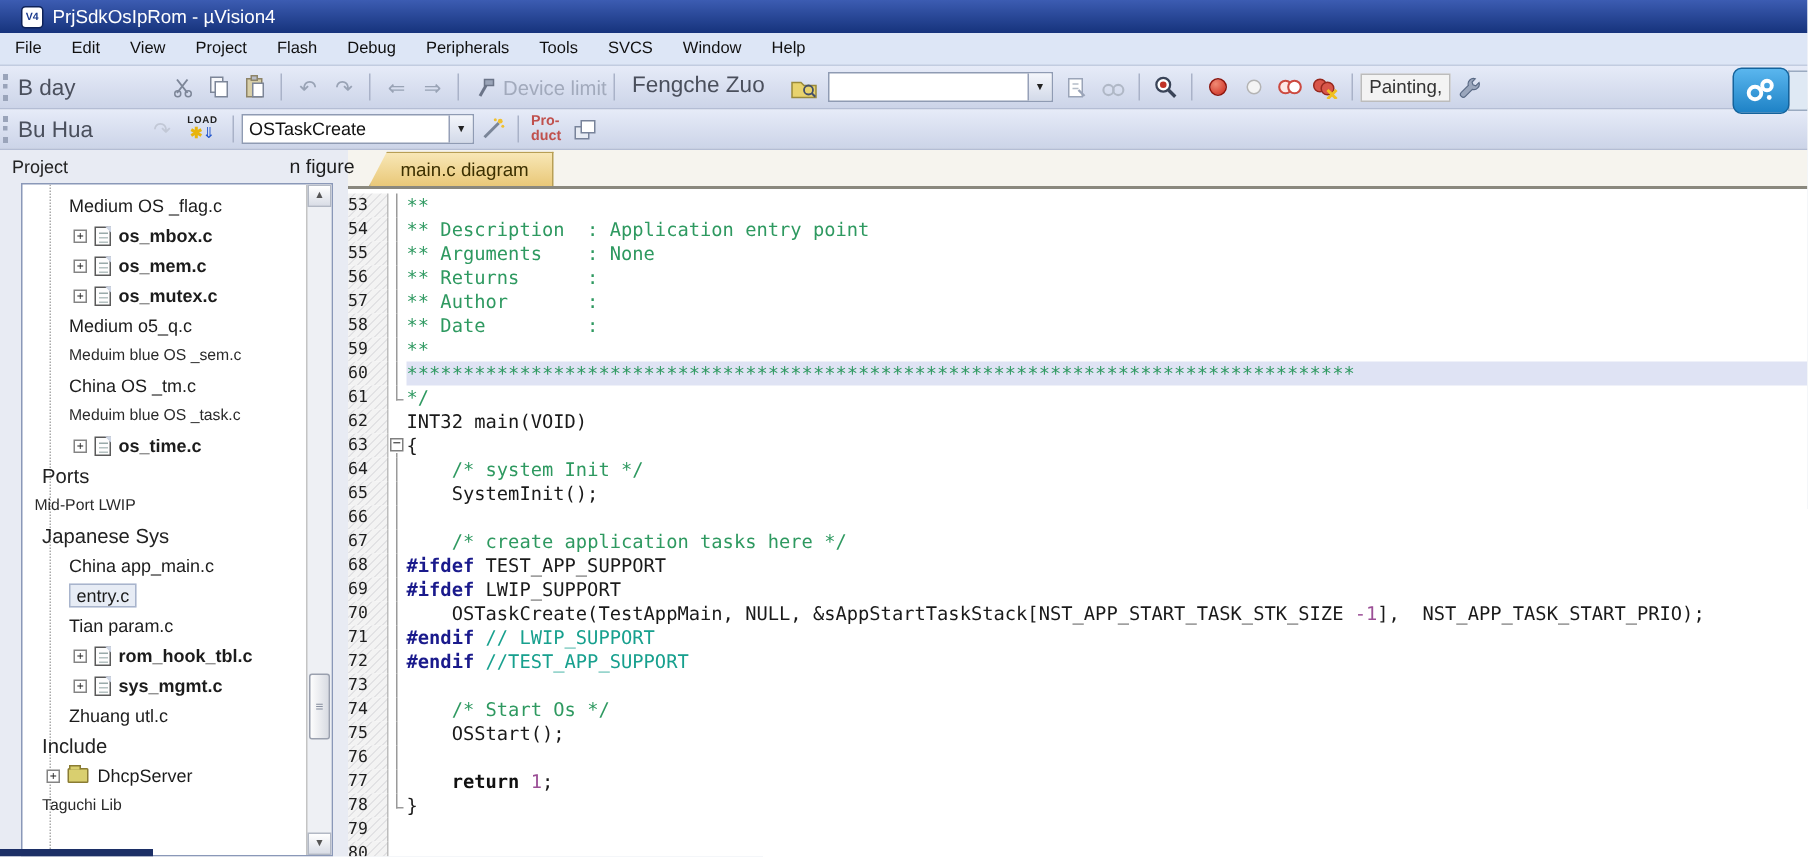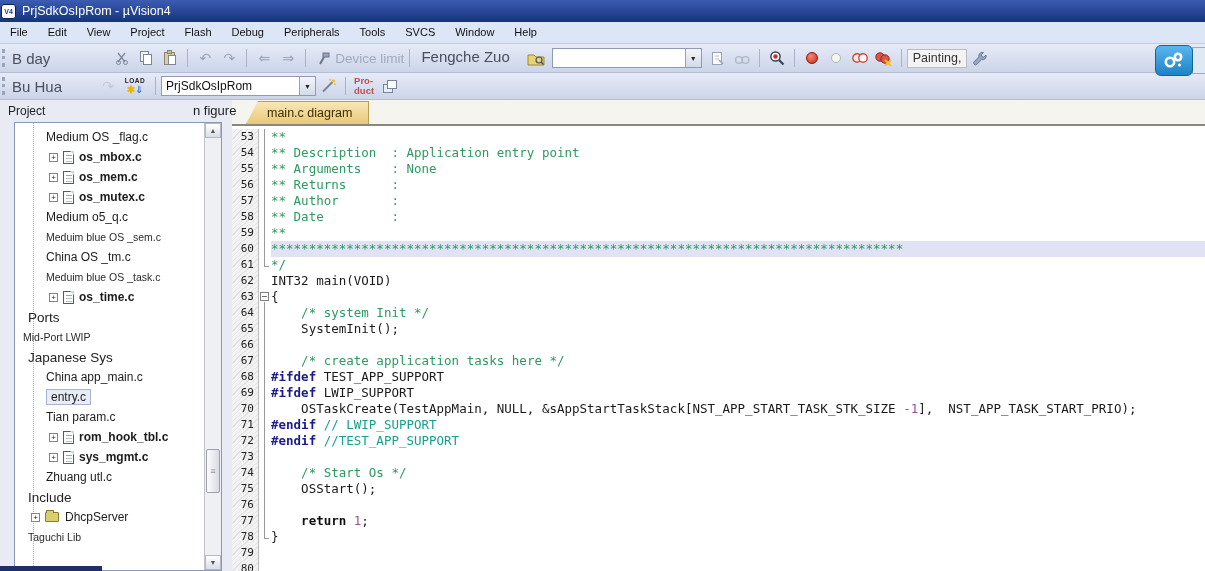--- a/index.html
+++ b/index.html
@@ -4,21 +4,21 @@
 <style>
   * { box-sizing: border-box; }
   html,body { margin:0; padding:0; }
   body {
     width:1205px; height:571px; overflow:hidden; position:relative;
     font-family:"Liberation Sans", sans-serif; background:#e8ebf3;
   }
   
   .titlebar {
     height:22px; background:linear-gradient(#3c5cb2,#16337c);
-    display:flex; align-items:center; gap:6px; padding-left:1px;
+    display:flex; align-items:center; gap:6px; padding-left:14px;
     color:#fff; font-size:12.5px;
   }
   .appicon {
     width:15px; height:15px; background:#fff; border-radius:3px;
     display:flex; align-items:center; justify-content:center;
     font-size:7px; font-weight:bold; color:#1a3a8c; flex:none;
     border:1px solid #0e2258;
   }
   
   .menubar {
@@ -128,21 +128,21 @@
   }
   .tab {
     height:23px; background:linear-gradient(#f8e7b6,#e9c878);
     border:1px solid #b89f55; border-bottom:none; color:#3c3000;
     font-size:12.5px; padding:4px 16px 0 20px;
     clip-path:polygon(12px 0, 100% 0, 100% 100%, 0 100%);
   }
   .editor { flex:1; background:#fff; overflow:hidden; padding-top:3px; font-family:"DejaVu Sans Mono", monospace; }
   .cl { height:16px; display:flex; }
   .ln {
-    width:27px; flex:none; text-align:right; padding-right:4px;
+    width:27px; flex:none; padding-right:4px;
     font-size:11px; line-height:16px; color:#1e1e1e;
     background:repeating-linear-gradient(135deg,#f3f3f3 0 3px,#e2e2e4 3px 4px);
     border-right:1px solid #bcbcbc;
   }
   .fold { width:12px; flex:none; position:relative; }
   .fold.f-line::before { content:""; position:absolute; left:5px; top:0; bottom:0; border-left:1px solid #9a9a9a; }
   .fold.f-end::before { content:""; position:absolute; left:5px; top:0; height:9px; width:4px; border-left:1px solid #9a9a9a; border-bottom:1px solid #9a9a9a; }
   .fold.f-start::after { content:""; position:absolute; left:5px; top:13px; bottom:0; border-left:1px solid #9a9a9a; }
   .fbox {
     position:absolute; left:1px; top:3px; width:9px; height:9px;
@@ -300,21 +300,21 @@
       <span class="uni-ic" style="color:#c2c8d6;">↷</span>
     </span>
   <span class="tbtn" style="width:30px;">
     <span class="load-ic">
       <span class="load-txt">LOAD</span>
       <span class="load-glyph"><span class="y">✱</span><span class="b">⇓</span></span>
     </span>
   </span>
   <span class="sep"></span>
   <span class="combo" style="width:155px;">
-    <span class="cval">PrjSdkOsIpRom</span>
+    <span class="cval">OSTaskCreate</span>
     <span class="cbtn">
         <span>▼</span>
       </span>
   </span>
   <span class="tbtn">
     <svg width="17" height="16">
         <line x1="3" y1="13.5" x2="12.5" y2="4" stroke="#7a8598" stroke-width="2"></line>
         <circle cx="13.5" cy="2.8" r="1.6" fill="#f0c030"></circle>
         <circle cx="15.2" cy="6.2" r="1" fill="#f0c030"></circle>
         <circle cx="10.2" cy="1.8" r="1" fill="#f0c030"></circle>

